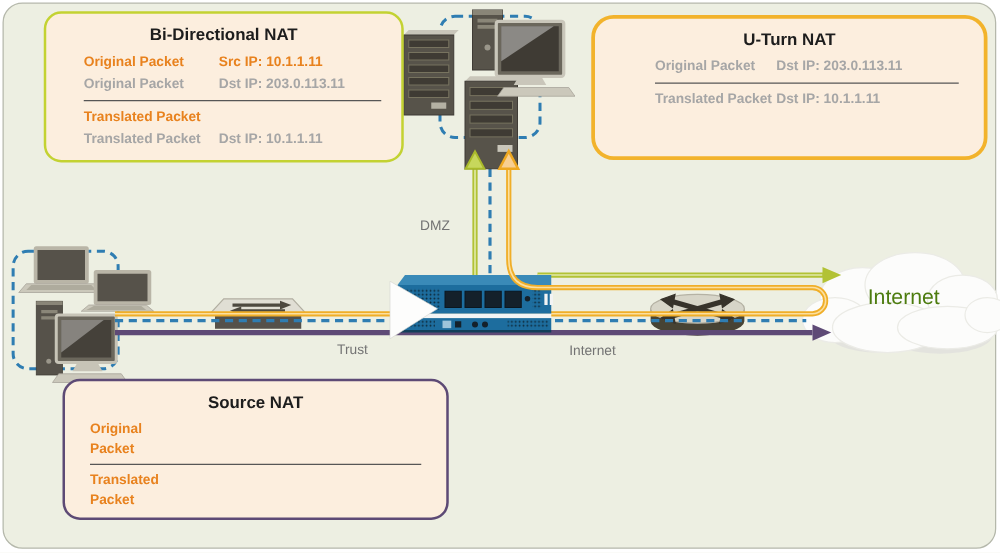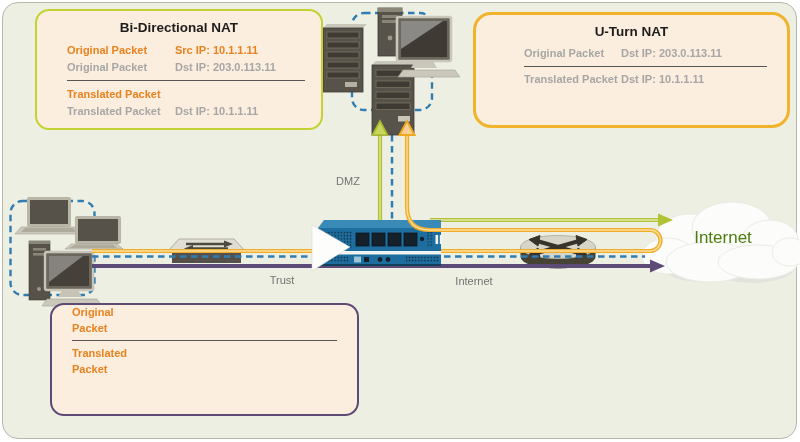--- a/index.html
+++ b/index.html
@@ -252,20 +252,21 @@
       </div>
       <div class="ndiv"></div>
       <div class="nrow gray">
         <span class="lab">Translated Packet</span>
         <span class="val">Dst IP: 10.1.1.11</span>
       </div>
     </div>
   </div>
 
   <div class="natbox" id="box-source">
+    <div class="nb-title">Source NAT</div>
     <div class="nb-rows">
       <div class="nrow orange">
         <span class="lab">Original Packet</span>
       </div>
       <div class="ndiv"></div>
       <div class="nrow orange">
         <span class="lab">Translated Packet</span>
       </div>
     </div>
   </div>

